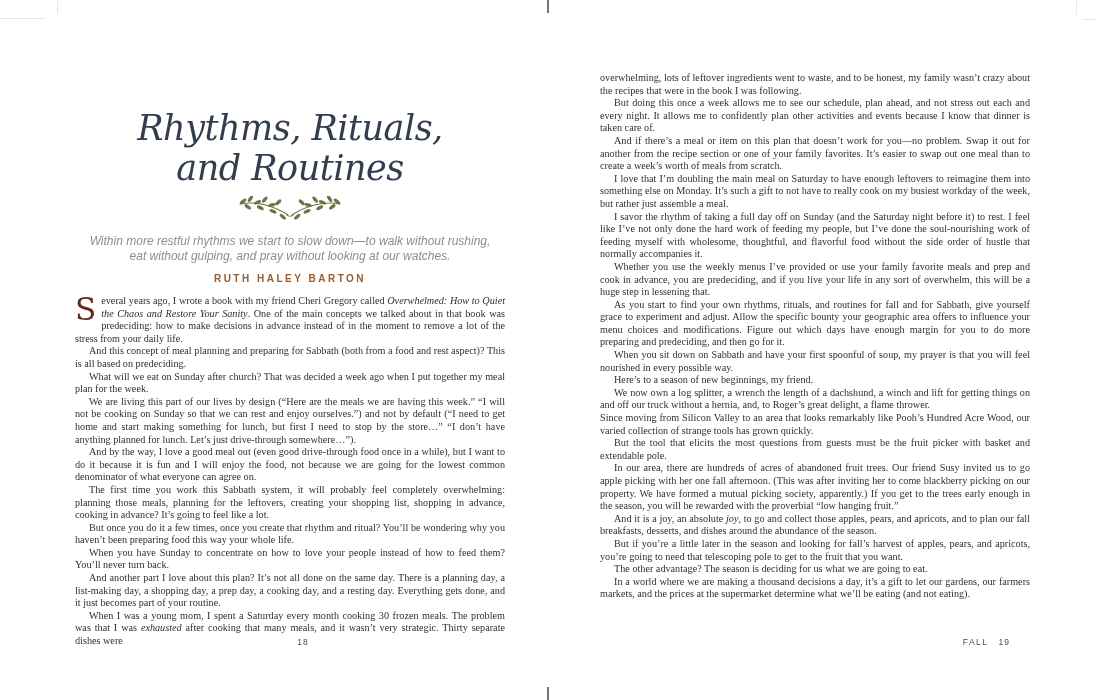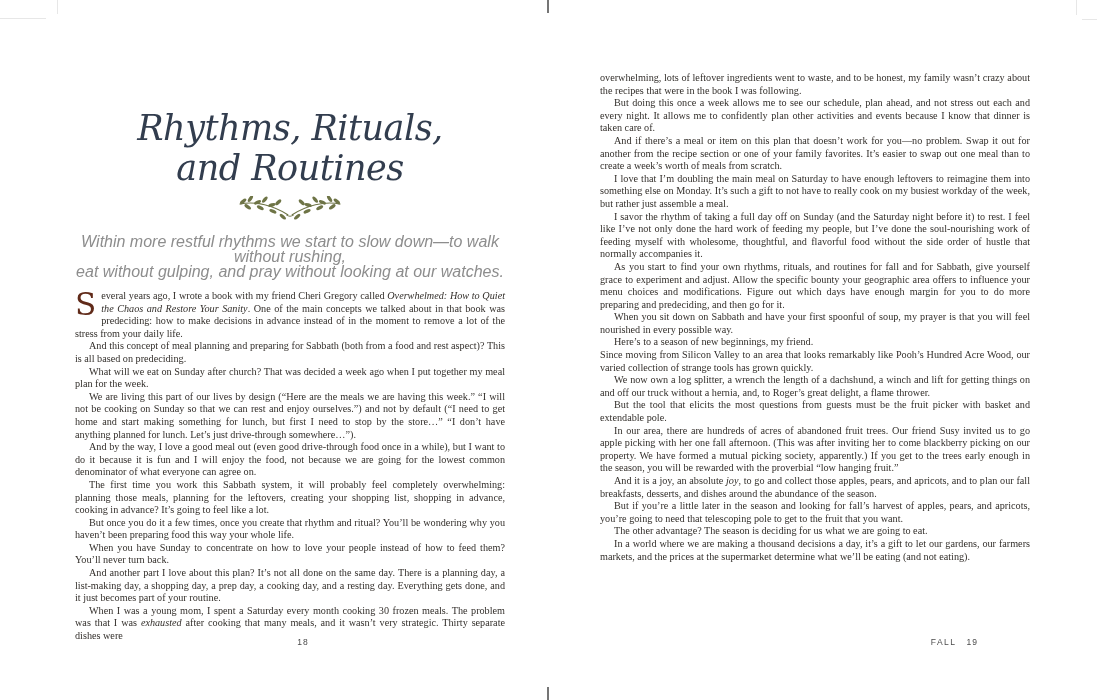--- a/index.html
+++ b/index.html
@@ -23,21 +23,21 @@
     line-height:40px;
     letter-spacing:-0.5px;
     color:var(--title);
   }
   .ornament-wrap{margin-top:8px;text-align:center;}
   .epigraph{
     margin-top:7px;
     text-align:center;
     font-family:"Liberation Sans",sans-serif;
     font-style:italic;
-    font-size:16px;
+    font-size:12px;
     line-height:15px;
     color:var(--epigraph);
   }
   .byline{
     margin-top:9px;
     text-align:center;
     font-family:"Liberation Sans",sans-serif;
     font-weight:bold;
     font-size:10px;
     letter-spacing:2.5px;
@@ -75,21 +75,21 @@
   
   .folio{
     position:absolute;
     top:637px;
     font-family:"Liberation Sans",sans-serif;
     font-size:8.5px;
     letter-spacing:1px;
     color:var(--folio);
   }
   .folio-left{left:88px;width:430px;text-align:center;}
-  .folio-right{left:568px;width:430px;text-align:right;padding-right:20px;box-sizing:border-box;}
+  .folio-right{left:600px;width:430px;text-align:right;padding-right:20px;box-sizing:border-box;}
   .folio-right .label{margin-right:10px;letter-spacing:1.5px;}
 
   
   .crop{position:absolute;background:var(--cropdark);}
   .crop.center-top{left:547px;top:0;width:2px;height:13px;}
   .crop.center-bottom{left:547px;top:687px;width:2px;height:13px;}
   .crop.light{background:var(--croplight);}
   .crop.tl-h{left:0;top:18px;width:46px;height:1px;}
   .crop.tl-v{left:57px;top:0;width:1px;height:14px;}
   .crop.tr-h{left:1082px;top:19px;width:15px;height:1px;}
@@ -141,20 +141,21 @@
         <ellipse cx="68" cy="23" rx="4.2" ry="1.9" transform="rotate(-40 68 23)"></ellipse>
       </g>
     </svg>
   </div>
 
   <div class="epigraph">
     <span>Within more restful rhythms we start to slow down—to walk without rushing,</span><br>
     <span>eat without gulping, and pray without looking at our watches.</span>
   </div>
 
+  <div class="byline">RUTH HALEY BARTON</div>
 
   <div class="body-col">
       <p class="para"><span class="dropcap">S</span><span>everal years ago, I wrote a book with my friend Cheri Gregory called </span><span class="it">Overwhelmed: How to Quiet the Chaos and Restore Your Sanity</span><span>. One of the main concepts we talked about in that book was predeciding: how to make decisions in advance instead of in the moment to remove a lot of the stress from your daily life.</span></p>
       <p class="para indent"><span>And this concept of meal planning and preparing for Sabbath (both from a food and rest aspect)? This is all based on predeciding.</span></p>
       <p class="para indent"><span>What will we eat on Sunday after church? That was decided a week ago when I put together my meal plan for the week.</span></p>
       <p class="para indent"><span>We are living this part of our lives by design (“Here are the meals we are having this week.” “I will not be cooking on Sunday so that we can rest and enjoy ourselves.”) and not by default (“I need to get home and start making something for lunch, but first I need to stop by the store…” “I don’t have anything planned for lunch. Let’s just drive-through somewhere…”).</span></p>
       <p class="para indent"><span>And by the way, I love a good meal out (even good drive-through food once in a while), but I want to do it because it is fun and I will enjoy the food, not because we are going for the lowest common denominator of what everyone can agree on.</span></p>
       <p class="para indent"><span>The first time you work this Sabbath system, it will probably feel completely overwhelming: planning those meals, planning for the leftovers, creating your shopping list, shopping in advance, cooking in advance? It’s going to feel like a lot.</span></p>
       <p class="para indent"><span>But once you do it a few times, once you create that rhythm and ritual? You’ll be wondering why you haven’t been preparing food this way your whole life.</span></p>
       <p class="para indent"><span>When you have Sunday to concentrate on how to love your people instead of how to feed them? You’ll never turn back.</span></p>
@@ -163,27 +164,28 @@
     </div>
 </div>
 
 <div class="page page-right">
   <div>
       <p class="para"><span>overwhelming, lots of leftover ingredients went to waste, and to be honest, my family wasn’t crazy about the recipes that were in the book I was following.</span></p>
       <p class="para indent"><span>But doing this once a week allows me to see our schedule, plan ahead, and not stress out each and every night. It allows me to confidently plan other activities and events because I know that dinner is taken care of.</span></p>
       <p class="para indent"><span>And if there’s a meal or item on this plan that doesn’t work for you—no problem. Swap it out for another from the recipe section or one of your family favorites. It’s easier to swap out one meal than to create a week’s worth of meals from scratch.</span></p>
       <p class="para indent"><span>I love that I’m doubling the main meal on Saturday to have enough leftovers to reimagine them into something else on Monday. It’s such a gift to not have to really cook on my busiest workday of the week, but rather just assemble a meal.</span></p>
       <p class="para indent"><span>I savor the rhythm of taking a full day off on Sunday (and the Saturday night before it) to rest. I feel like I’ve not only done the hard work of feeding my people, but I’ve done the soul-nourishing work of feeding myself with wholesome, thoughtful, and flavorful food without the side order of hustle that normally accompanies it.</span></p>
+      <p class="para indent"><span>Whether you use the weekly menus I’ve provided or use your family favorite meals and prep and cook in advance, you are predeciding, and if you live your life in any sort of overwhelm, this will be a huge step in lessening that.</span></p>
       <p class="para indent"><span>As you start to find your own rhythms, rituals, and routines for fall and for Sabbath, give yourself grace to experiment and adjust. Allow the specific bounty your geographic area offers to influence your menu choices and modifications. Figure out which days have enough margin for you to do more preparing and predeciding, and then go for it.</span></p>
       <p class="para indent"><span>When you sit down on Sabbath and have your first spoonful of soup, my prayer is that you will feel nourished in every possible way.</span></p>
       <p class="para indent"><span>Here’s to a season of new beginnings, my friend.</span></p>
     </div>
   <div>
+      <p class="para indent"><span>We now own a log splitter, a wrench the length of a dachshund, a winch and lift for getting things on and off our truck without a hernia, and, to Roger’s great delight, a flame thrower.</span></p>
       <p class="para"><span>Since moving from Silicon Valley to an area that looks remarkably like Pooh’s Hundred Acre Wood, our varied collection of strange tools has grown quickly.</span></p>
-      <p class="para indent"><span>We now own a log splitter, a wrench the length of a dachshund, a winch and lift for getting things on and off our truck without a hernia, and, to Roger’s great delight, a flame thrower.</span></p>
       <p class="para indent"><span>But the tool that elicits the most questions from guests must be the fruit picker with basket and extendable pole.</span></p>
       <p class="para indent"><span>In our area, there are hundreds of acres of abandoned fruit trees. Our friend Susy invited us to go apple picking with her one fall afternoon. (This was after inviting her to come blackberry picking on our property. We have formed a mutual picking society, apparently.) If you get to the trees early enough in the season, you will be rewarded with the proverbial “low hanging fruit.”</span></p>
       <p class="para indent"><span>And it is a joy, an absolute </span><span class="it">joy</span><span>, to go and collect those apples, pears, and apricots, and to plan our fall breakfasts, desserts, and dishes around the abundance of the season.</span></p>
       <p class="para indent"><span>But if you’re a little later in the season and looking for fall’s harvest of apples, pears, and apricots, you’re going to need that telescoping pole to get to the fruit that you want.</span></p>
       <p class="para indent"><span>The other advantage? The season is deciding for us what we are going to eat.</span></p>
       <p class="para indent"><span>In a world where we are making a thousand decisions a day, it’s a gift to let our gardens, our farmers markets, and the prices at the supermarket determine what we’ll be eating (and not eating).</span></p>
     </div>
 </div>
 
 <div class="folio folio-left">18</div>

